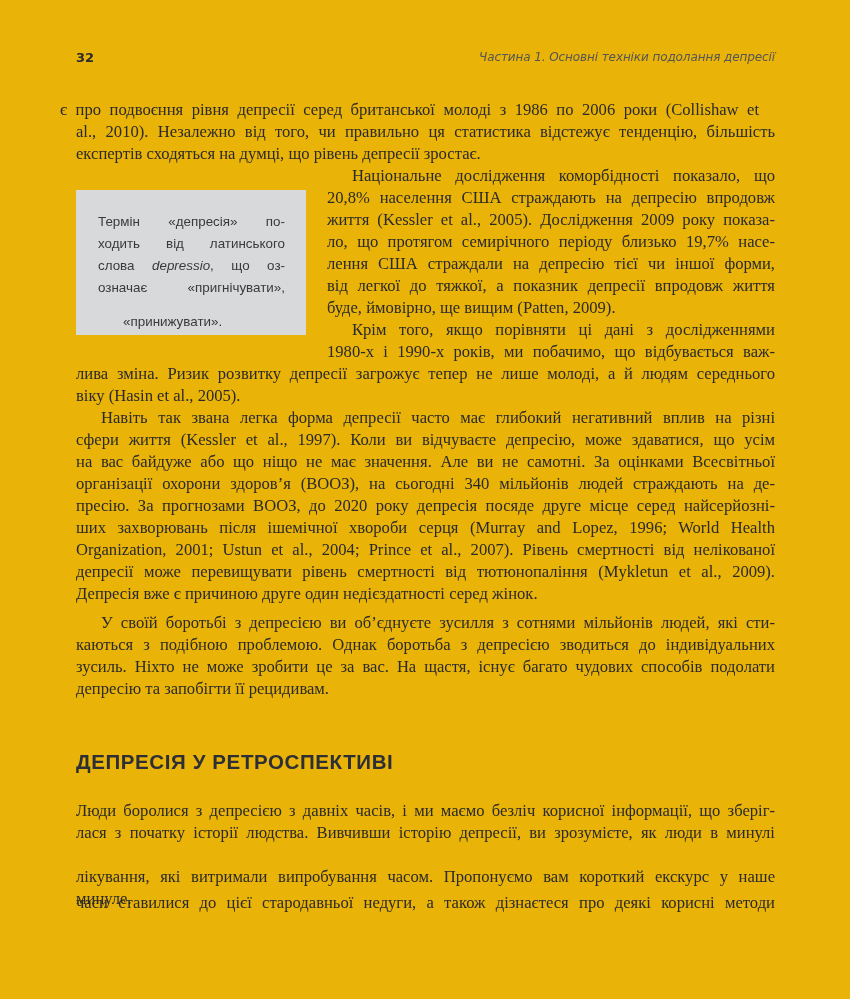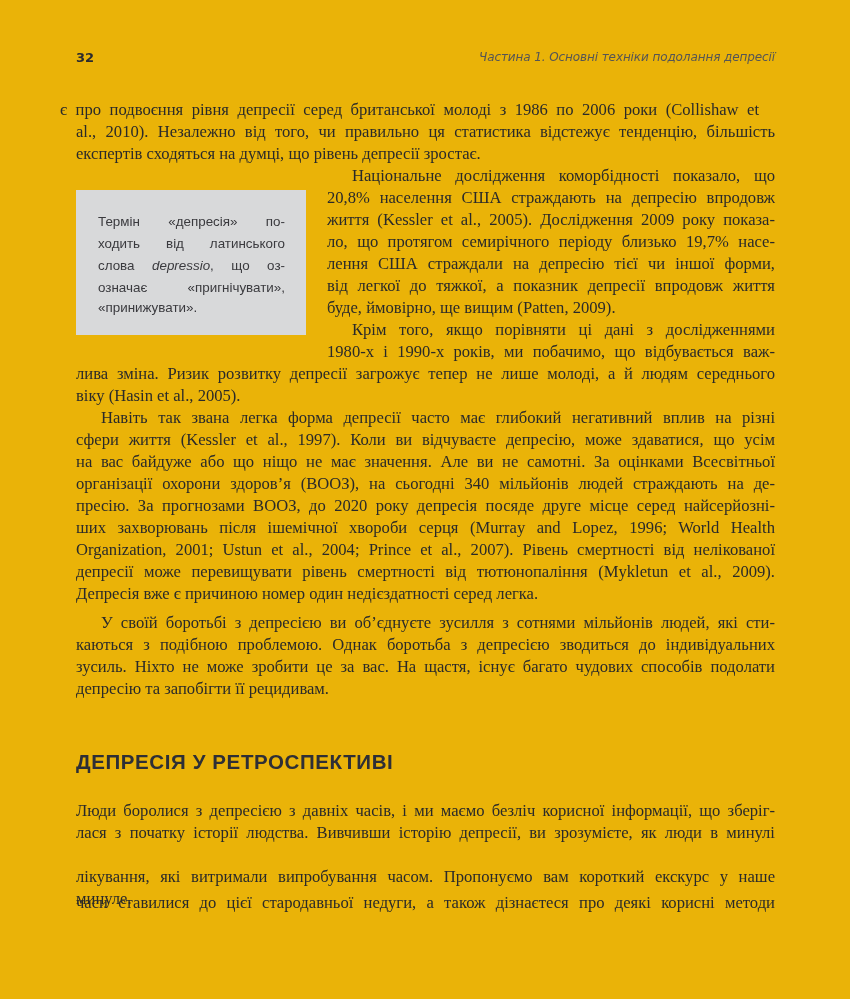--- a/index.html
+++ b/index.html
@@ -33,21 +33,21 @@
     <div class="line just" style="left:60px; top:99px; width:699px;">є про подвоєння рівня депресії серед британської молоді з 1986 по 2006 роки (Collishaw et</div>
     <div class="line just" style="left:76px; top:121px; width:699px;">al., 2010). Незалежно від того, чи правильно ця статистика відстежує тенденцію, більшість</div>
     <div class="line left" style="left:76px; top:143px; width:699px;">експертів сходяться на думці, що рівень депресії зростає.</div>
   </div>
 
   <div class="sidebar-box">
     <div class="sidebar-line just" style="top:21px;">Термін «депресія» по-</div>
     <div class="sidebar-line just" style="top:43px;">ходить від латинського</div>
     <div class="sidebar-line just" style="top:65px;"><span>слова </span><em>depressio</em><span>, що оз-</span></div>
     <div class="sidebar-line just" style="top:87px;">означає «пригнічувати»,</div>
-    <div class="sidebar-line left" style="top:107px;">«принижувати».</div>
+    <div class="sidebar-line left" style="top:121px;margin-left:25px;">«принижувати».</div>
   </div>
 
   <div>
     <div class="line just" style="left:352px; top:165px; width:423px;">Національне дослідження коморбідності показало, що</div>
     <div class="line just" style="left:327px; top:187px; width:448px;">20,8% населення США страждають на депресію впродовж</div>
     <div class="line just" style="left:327px; top:209px; width:448px;">життя (Kessler et al., 2005). Дослідження 2009 року показа-</div>
     <div class="line just" style="left:327px; top:231px; width:448px;">ло, що протягом семирічного періоду близько 19,7% насе-</div>
     <div class="line just" style="left:327px; top:253px; width:448px;">лення США страждали на депресію тієї чи іншої форми,</div>
     <div class="line just" style="left:327px; top:275px; width:448px;">від легкої до тяжкої, а показник депресії впродовж життя</div>
     <div class="line left" style="left:327px; top:297px; width:448px;">буде, ймовірно, ще вищим (Patten, 2009).</div>
@@ -62,21 +62,21 @@
 
   <div>
     <div class="line just" style="left:101px; top:407px; width:674px;">Навіть так звана легка форма депресії часто має глибокий негативний вплив на різні</div>
     <div class="line just" style="left:76px; top:429px; width:699px;">сфери життя (Kessler et al., 1997). Коли ви відчуваєте депресію, може здаватися, що усім</div>
     <div class="line just" style="left:76px; top:451px; width:699px;">на вас байдуже або що ніщо не має значення. Але ви не самотні. За оцінками Всесвітньої</div>
     <div class="line just" style="left:76px; top:473px; width:699px;">організації охорони здоров’я (ВООЗ), на сьогодні 340 мільйонів людей страждають на де-</div>
     <div class="line just" style="left:76px; top:495px; width:699px;">пресію. За прогнозами ВООЗ, до 2020 року депресія посяде друге місце серед найсерйозні-</div>
     <div class="line just" style="left:76px; top:517px; width:699px;">ших захворювань після ішемічної хвороби серця (Murray and Lopez, 1996; World Health</div>
     <div class="line just" style="left:76px; top:539px; width:699px;">Organization, 2001; Ustun et al., 2004; Prince et al., 2007). Рівень смертності від нелікованої</div>
     <div class="line just" style="left:76px; top:561px; width:699px;">депресії може перевищувати рівень смертності від тютюнопаління (Mykletun et al., 2009).</div>
-    <div class="line left" style="left:76px; top:583px; width:699px;">Депресія вже є причиною номер один недієздатності серед легка.</div>
+    <div class="line left" style="left:76px; top:583px; width:699px;">Депресія вже є причиною друге один недієздатності серед жінок.</div>
   </div>
 
   <div>
     <div class="line just" style="left:101px; top:612px; width:674px;">У своїй боротьбі з депресією ви об’єднуєте зусилля з сотнями мільйонів людей, які сти-</div>
     <div class="line just" style="left:76px; top:634px; width:699px;">каються з подібною проблемою. Однак боротьба з депресією зводиться до індивідуальних</div>
     <div class="line just" style="left:76px; top:656px; width:699px;">зусиль. Ніхто не може зробити це за вас. На щастя, існує багато чудових способів подолати</div>
     <div class="line left" style="left:76px; top:678px; width:699px;">депресію та запобігти її рецидивам.</div>
   </div>
 
   <div class="section-heading">ДЕПРЕСІЯ У РЕТРОСПЕКТИВІ</div>

